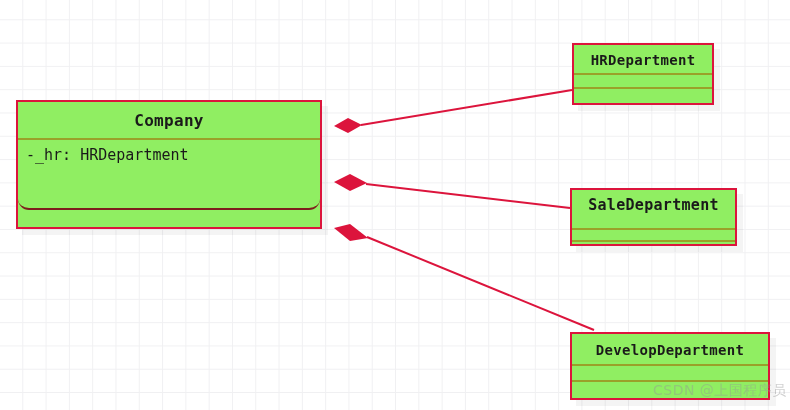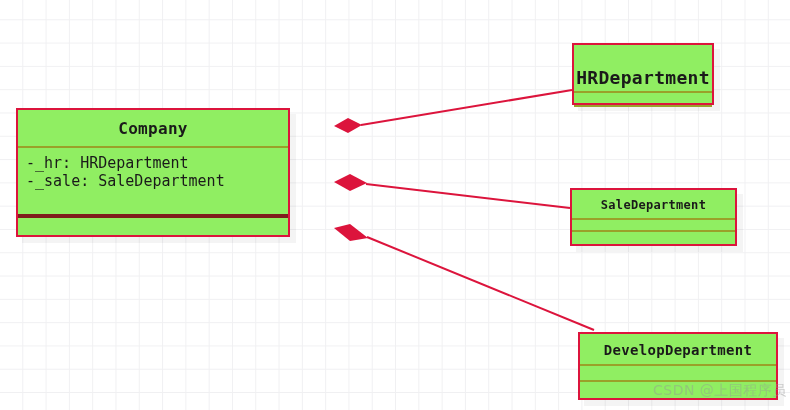--- a/index.html
+++ b/index.html
@@ -57,81 +57,80 @@
   }
   .uml-attr {
     color: #1a1a1a;
     white-space: nowrap;
     line-height: 1.0;
   }
 
   
   #class-company {
     left: 16px;
-    top: 108px;
-    width: 274px;
+    top: 100px;
+    width: 306px;
     height: 129px;
   }
   #class-company .uml-title {
     height: 38px;
     line-height: 38px;
     font-size: 16px;
   }
   #class-company .attrs {
     box-sizing: border-box;
     height: 70px;
     padding: 7px 0 0 8px;
-    border-bottom: 4px solid #7f1d1d;
+    border-bottom: 2px solid #7f1d1d;
+    border-radius: 11px;
   }
   #class-company .uml-attr {
     font-size: 15px;
     padding: 1px 0 2px 0;
   }
   #class-company .methods {
     height: 17px;
   }
 
   
   #class-hrdepartment {
     left: 572px;
     top: 43px;
     width: 142px;
     height: 62px;
   }
   #class-hrdepartment .uml-title {
     height: 30px;
     line-height: 30px;
-    font-size: 18px;
-    margin-top: 18px;
+    font-size: 14px;
   }
   #class-hrdepartment .c-mid { height: 14px; }
   #class-hrdepartment .c-bot { height: 14px; }
 
   
   #class-saledepartment {
     left: 570px;
     top: 188px;
     width: 167px;
     height: 58px;
   }
   #class-saledepartment .uml-title {
-    height: 30px;
+    height: 40px;
     line-height: 30px;
-    font-size: 12px;
+    font-size: 15px;
   }
   #class-saledepartment .c-mid { height: 12px; }
   #class-saledepartment .c-bot { height: 12px; }
 
   
   #class-developdepartment {
     left: 570px;
     top: 332px;
     width: 200px;
     height: 68px;
-    margin-left: 8px;
   }
   #class-developdepartment .uml-title {
     height: 32px;
     line-height: 32px;
     font-size: 14px;
   }
   #class-developdepartment .c-mid { height: 16px; }
   #class-developdepartment .c-bot { height: 16px; }
 
   
@@ -168,21 +167,20 @@
     <g>
       <line x1="367" y1="237" x2="594" y2="330" stroke="#dc143c" stroke-width="2"></line>
       <polygon points="334,228 350,224 368,238 350,241" fill="#dc143c"></polygon>
     </g>
   </svg>
 
   <div class="uml-class" id="class-company">
     <div class="uml-title">Company</div>
     <div class="attrs">
       <div class="uml-attr">-_hr: HRDepartment</div>
-      <div class="uml-attr">-_sale: SaleDepartment</div>
     </div>
     <div class="uml-compartment methods"></div>
   </div>
 
   <div class="uml-class" id="class-hrdepartment">
     <div class="uml-title">HRDepartment</div>
     <div class="uml-compartment c-mid"></div>
     <div class="uml-compartment c-bot"></div>
   </div>
 

